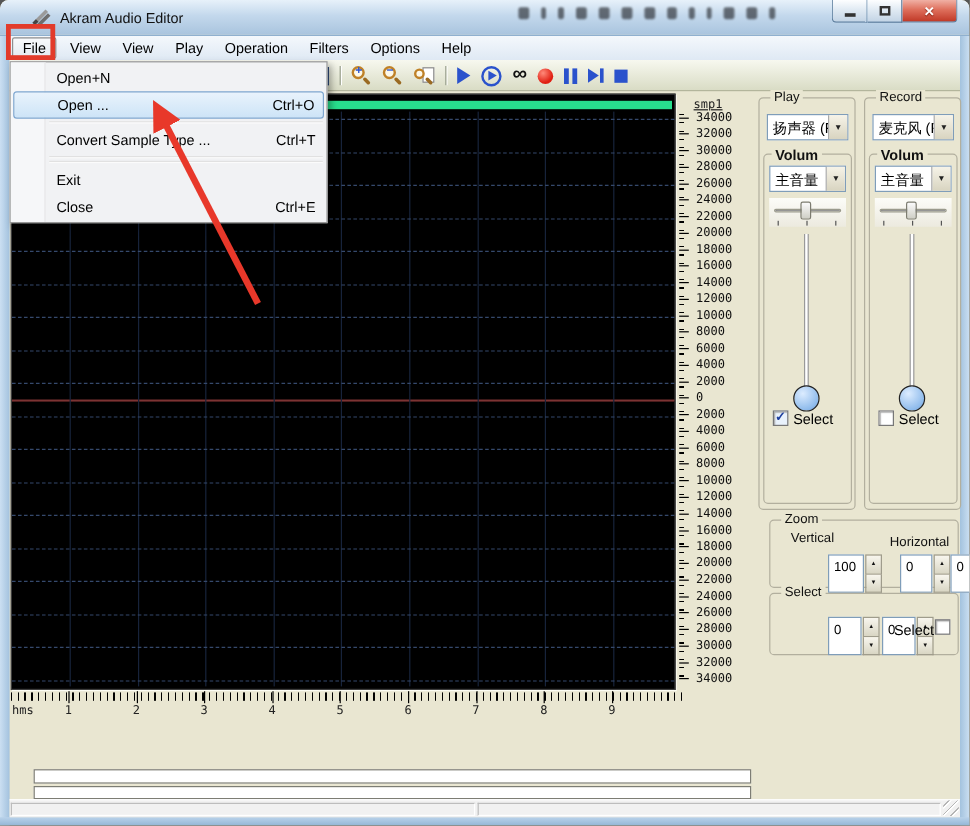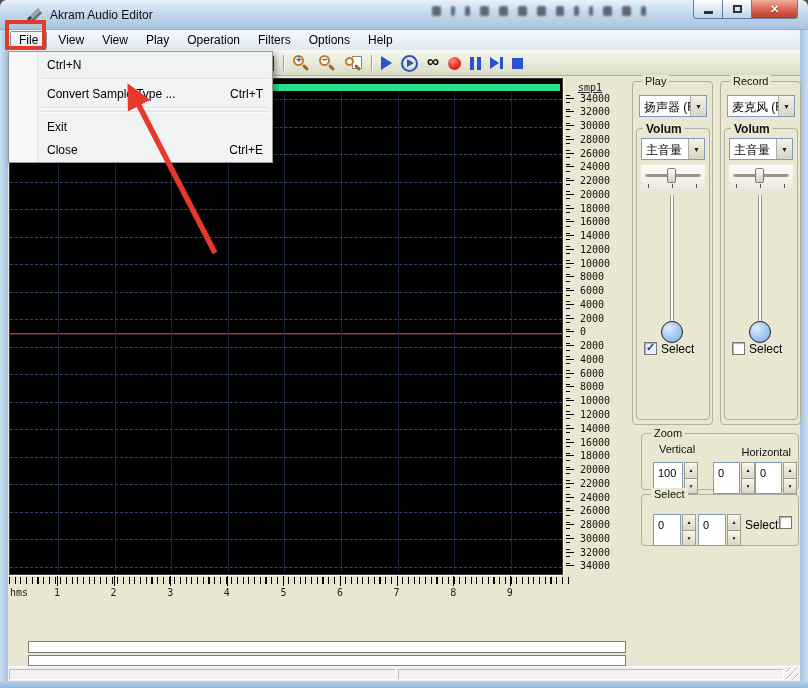--- a/index.html
+++ b/index.html
@@ -110,21 +110,21 @@
   .hslider .tick{position:absolute;bottom:1px;width:1px;height:4px;background:#555;}
   .vtrack{position:absolute;width:2px;background:#fff;box-shadow:1px 0 0 #999,-1px 0 0 #999;}
   .knob{position:absolute;width:22px;height:22px;border-radius:50%;border:1px solid #222;
     background:radial-gradient(circle at 35% 30%,#dcecff,#90bcec 70%,#6d9cd4);}
   .checkbox{position:absolute;width:13px;height:13px;background:#fff;border:1px solid #777;
     box-shadow:inset 1px 1px 1px #aaa;display:flex;align-items:center;justify-content:center;}
   .checkbox.checked{background:#e9f2fc;}
   .checkbox.checked::after{content:"✓";font-size:11px;font-weight:bold;color:#1c3e9e;margin-top:-2px;}
   .cb-label{position:absolute;font-size:12px;color:#000;}
   
-  .spin{position:absolute;display:flex;height:32px;}
+  .spin{position:absolute;display:flex;height:32px;margin-left:37px;}
   .spin-value{background:#fff;border:1px solid #7f9db9;font-size:11px;padding:4px 0 0 4px;color:#000;}
   .spin-btns{width:14px;display:flex;flex-direction:column;margin-left:1px;}
   .spin-up,.spin-down{flex:1;background:linear-gradient(#f8f6ee,#d9d6c4);border:1px solid #9f9c8c;
     display:flex;align-items:center;justify-content:center;font-size:5px;color:#111;}
   .spin-up::after{content:"▲";}
   .spin-down{border-top:none;}
   .spin-down::after{content:"▼";}
   .panel-label{position:absolute;font-size:11px;color:#111;}
   
   .hbar{position:absolute;left:28px;width:598px;background:#fff;border:1px solid #7d7d74;}
@@ -549,23 +549,27 @@
   <div class="statusbar">
     <div class="status-pane" style="left:1px;width:387px;"></div>
     <div class="status-pane" style="left:390px;right:16px;"></div>
     <div class="grip"></div>
   </div>
 
   <div class="menu-popup">
     <div class="menu-gutter"></div>
     <div id="file-menu-items">
   <div class="menu-item">
-    <span class="mi-shortcut">Ctrl+N</span>
-  </div>
-
+    <span class="mi-shortcut">Open+N</span>
+  </div>
+
+  <div class="menu-item hl">
+    <span class="mi-label">Open ...</span>
+    <span class="mi-shortcut">Ctrl+O</span>
+  </div>
 <div class="menu-sep"></div>
   <div class="menu-item">
     <span class="mi-label">Convert Sample Type ...</span>
     <span class="mi-shortcut">Ctrl+T</span>
   </div>
 <div class="menu-sep"></div>
 
 <div class="menu-sep"></div>
   <div class="menu-item">
     <span class="mi-label">Exit</span>

